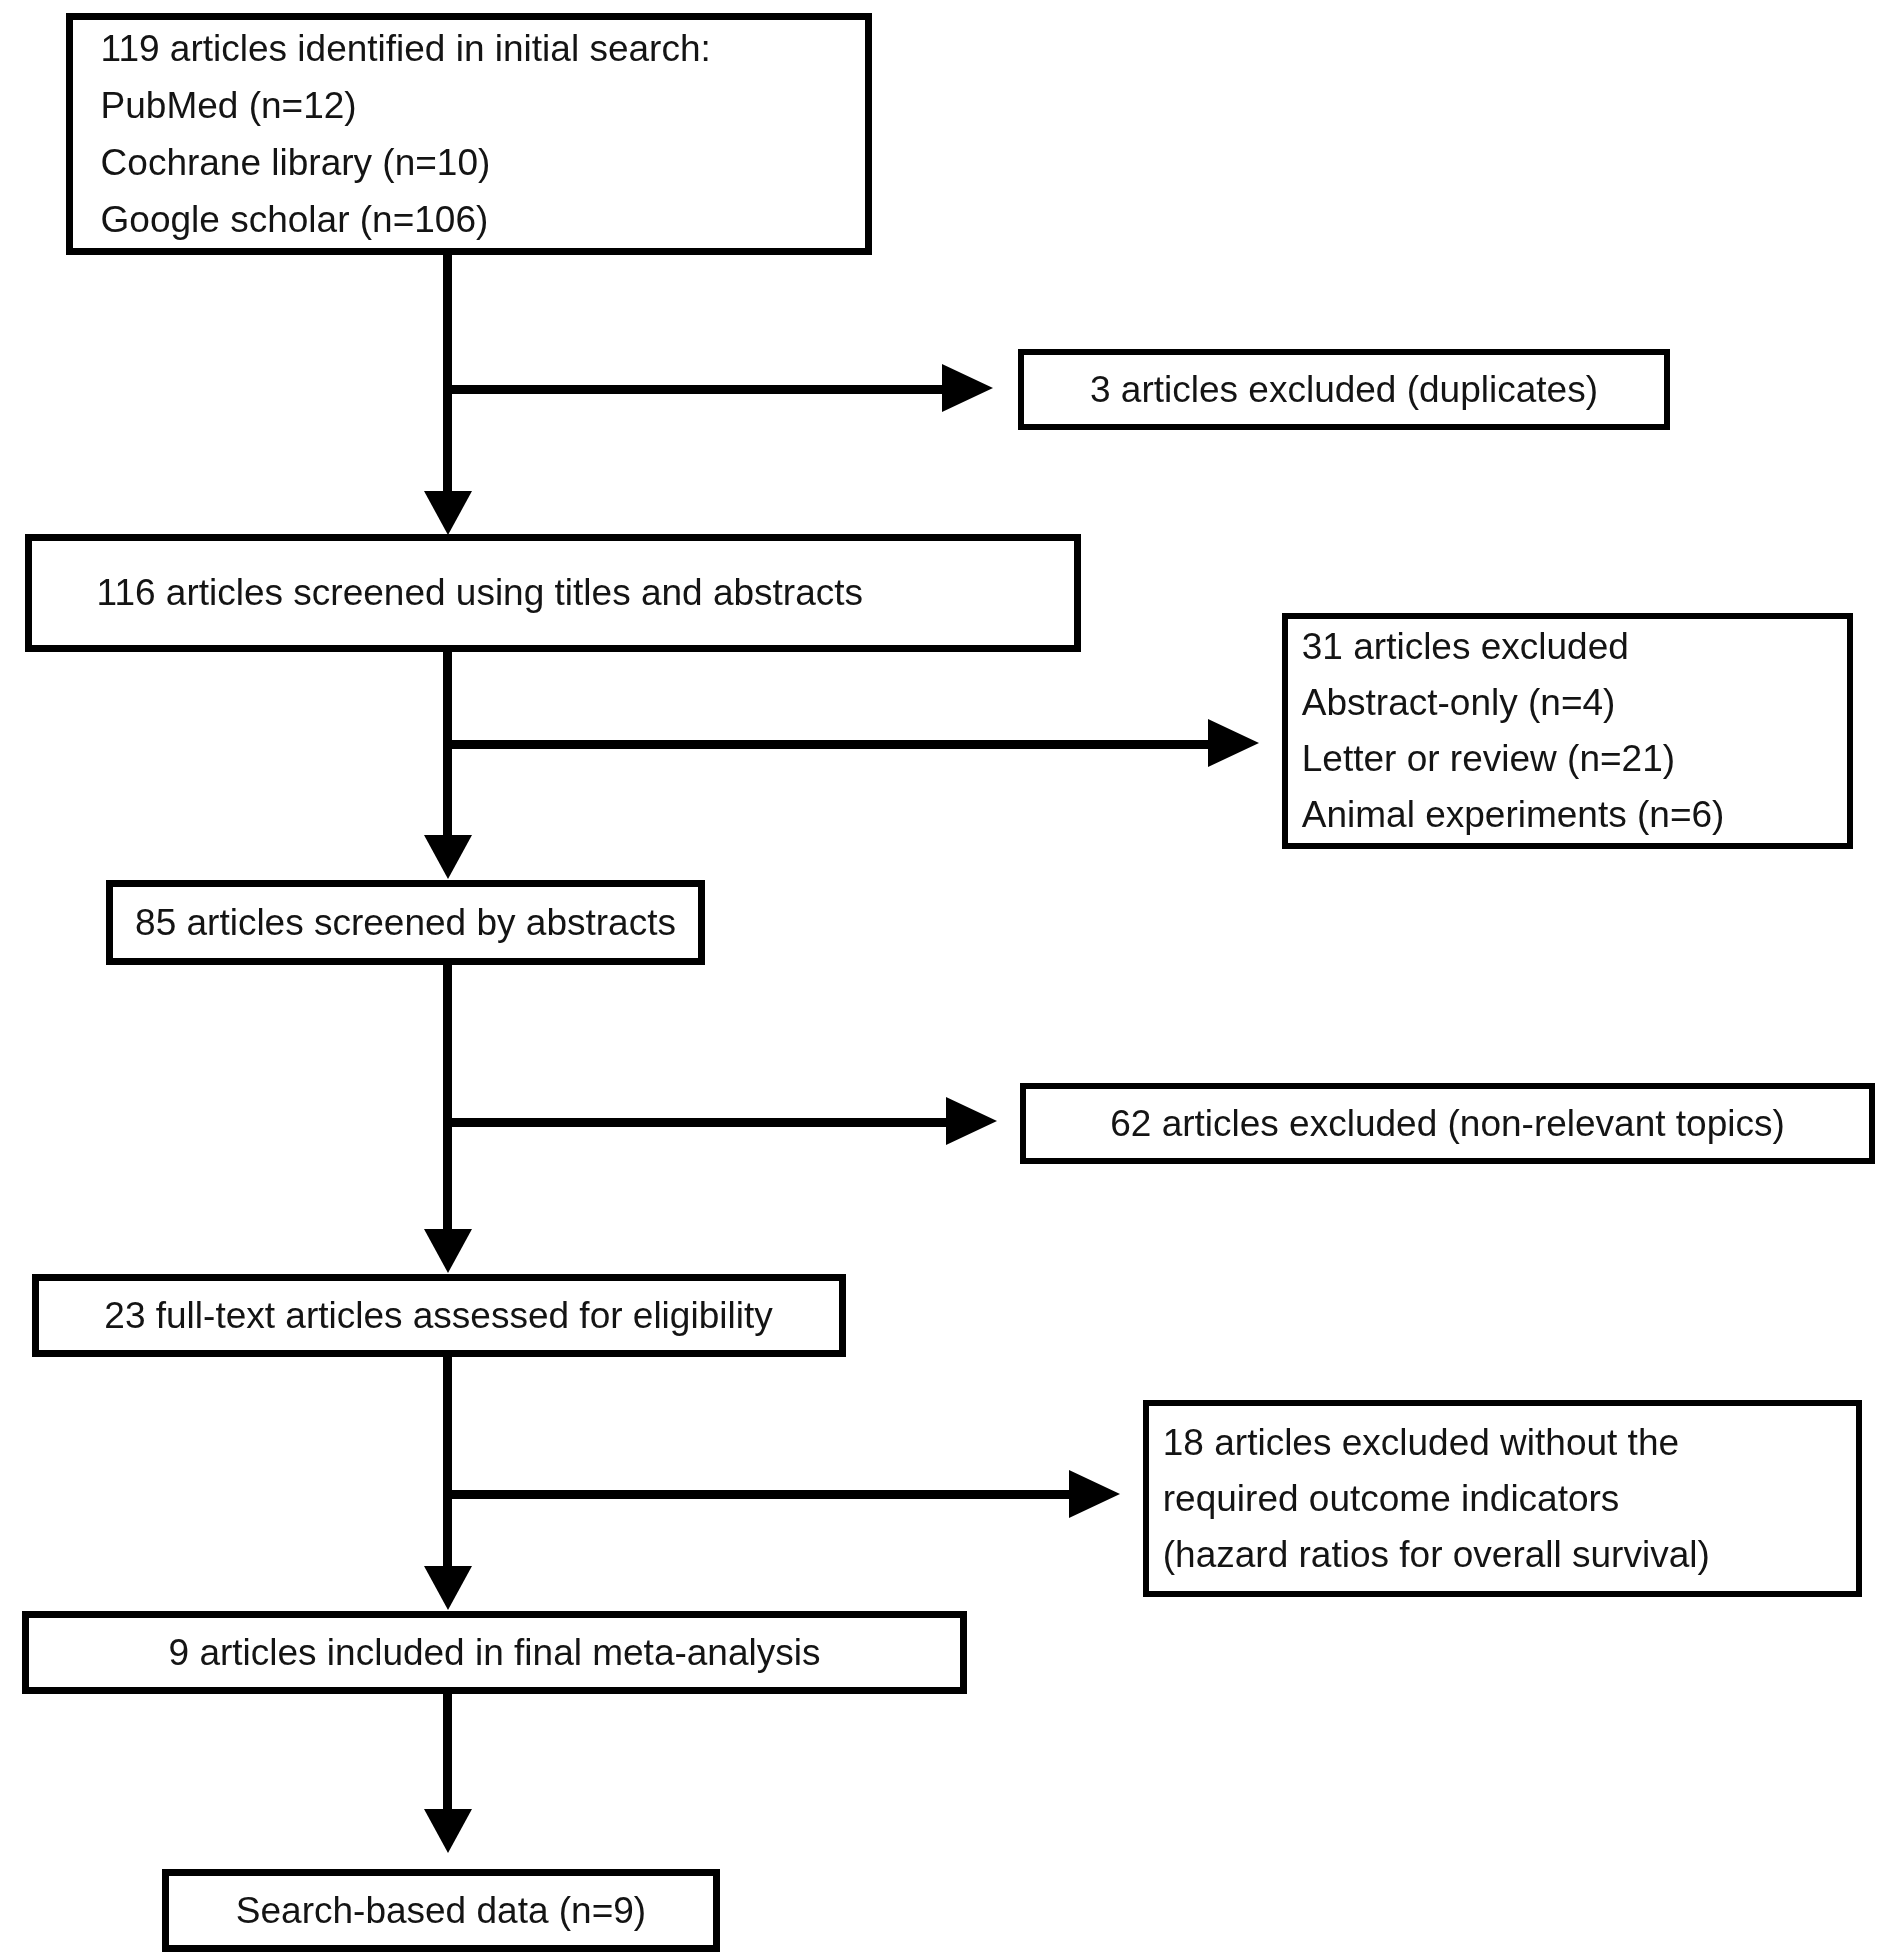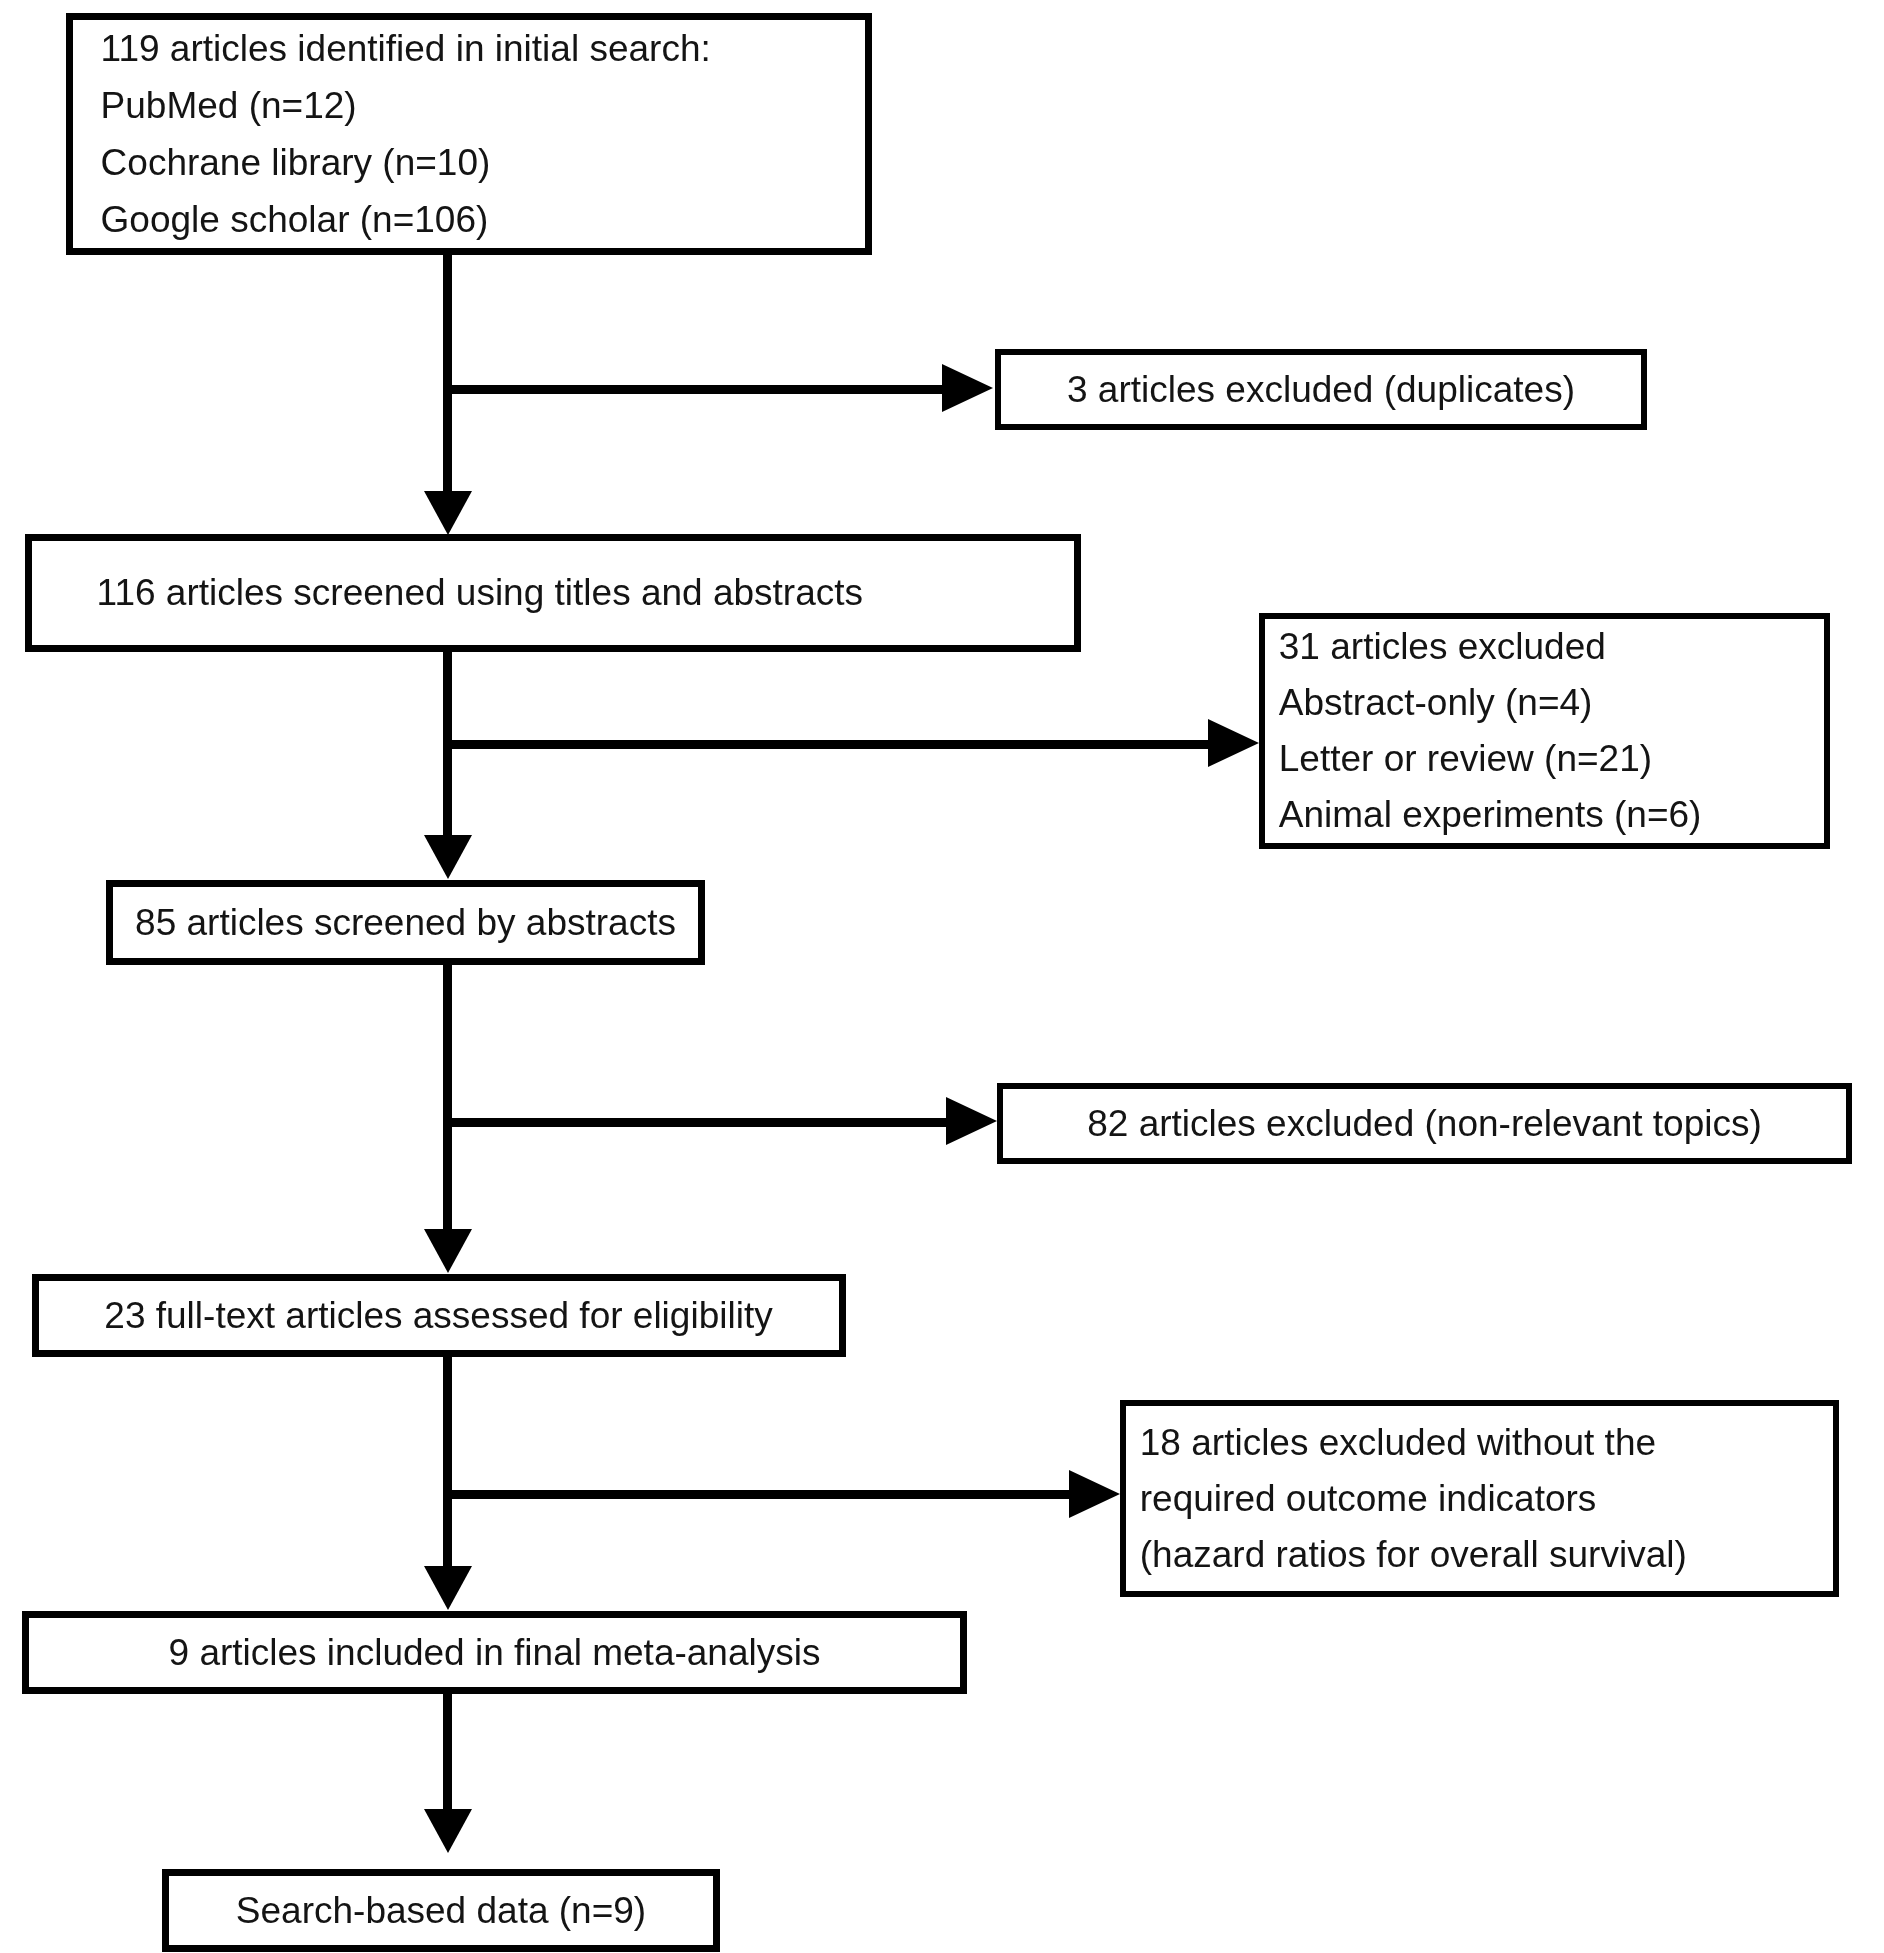--- a/index.html
+++ b/index.html
@@ -22,20 +22,21 @@
     border: 7.9px solid #000000;
     box-sizing: border-box;
     font-size: 37px;
     line-height: 1.45;
     display: flex;
     flex-direction: column;
     justify-content: center;
   }
   .box.side {
     border-width: 6.9px;
+    margin-left: 23px;
   }
   .box .txt {
     white-space: nowrap;
   }
   .center-text { align-items: center; text-align: center; }
   .left-text   { align-items: flex-start; text-align: left; }
 
   
   .vline {
     position: absolute;
@@ -136,21 +137,21 @@
   </div>
 
   <div class="box side left-text" id="box-excl-screening">
     <div class="txt">31 articles excluded</div>
     <div class="txt">Abstract-only (n=4)</div>
     <div class="txt">Letter or review (n=21)</div>
     <div class="txt">Animal experiments (n=6)</div>
   </div>
 
   <div class="box side center-text" id="box-excl-topics">
-    <div class="txt">82 articles excluded (non-relevant topics)</div>
+    <div class="txt">62 articles excluded (non-relevant topics)</div>
   </div>
 
   <div class="box side left-text" id="box-excl-outcomes">
     <div class="txt">18 articles excluded without the</div>
     <div class="txt">required outcome indicators</div>
     <div class="txt">(hazard ratios for overall survival)</div>
   </div>
 
   <div class="vline" id="v1"></div>
   <div class="arrow-down" id="d1"></div>

